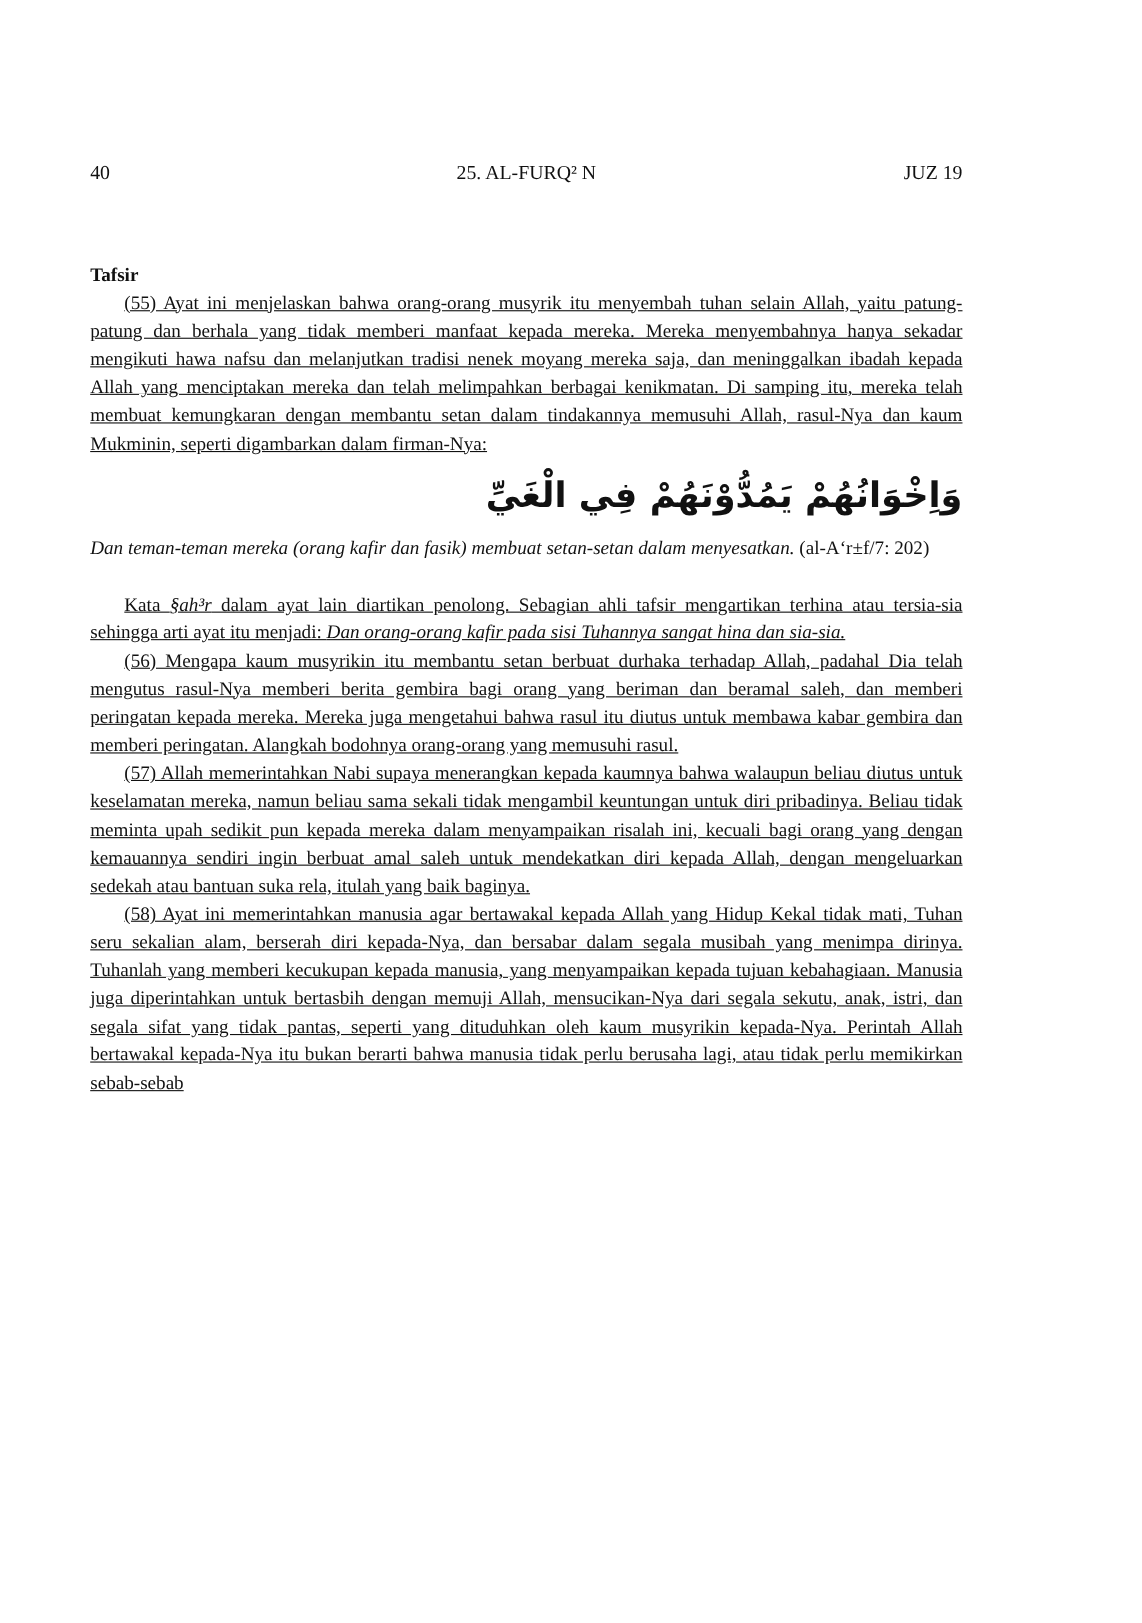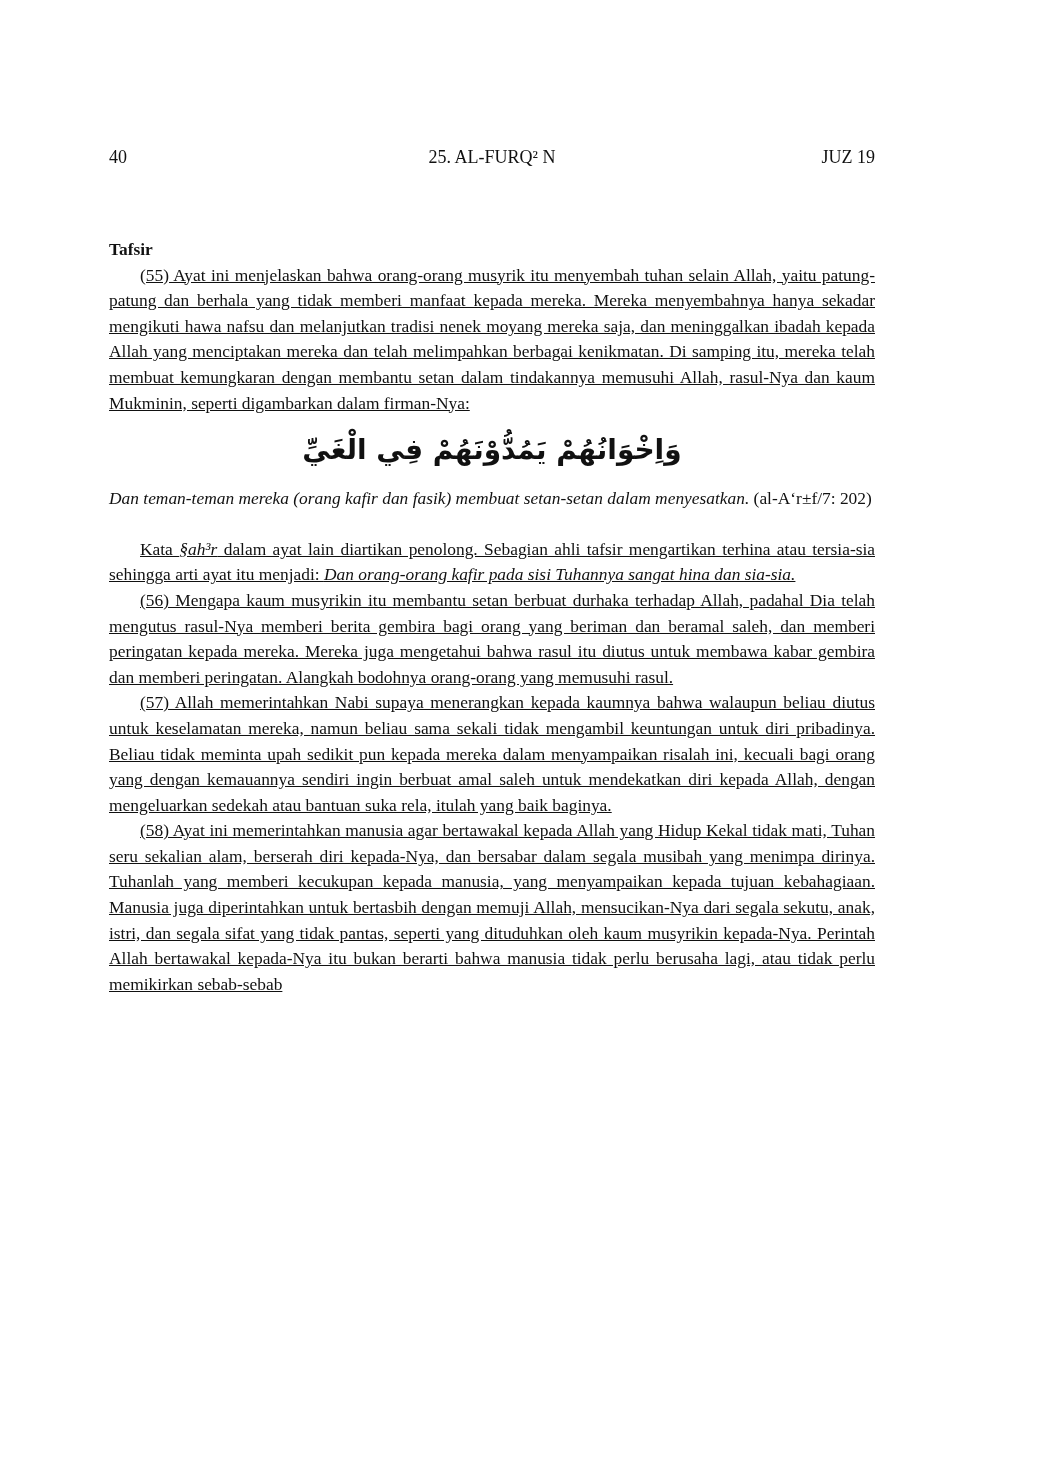--- a/index.html
+++ b/index.html
@@ -6,21 +6,21 @@
     margin: 0;
     padding: 0;
     background: #ffffff;
   }
   .page {
     width: 1038px;
     height: 1475px;
     margin: 0 auto;
     background: #ffffff;
     box-sizing: border-box;
-    padding: 146px 163px 0 109px;
+    padding: 146px 163px 0 82px;
     font-family: "Liberation Serif", serif;
     color: #111111;
     font-size: 17.4px;
     line-height: 25.6px;
     overflow: hidden;
   }
   .page-header {
     display: grid;
     grid-template-columns: 1fr auto 1fr;
     align-items: baseline;
@@ -37,25 +37,24 @@
     text-justify: inter-word;
   }
   .content p.indent { text-indent: 31px; text-decoration: underline; }
   .content p.space-before { margin-top: 25px; }
   .content p.heading {
     font-weight: bold;
     text-align: left;
     margin-top: 25px;
   }
   .content p.arabic {
-    text-align: center;
     text-indent: 0;
     direction: rtl;
     font-family: "DejaVu Sans", sans-serif;
-    font-size: 28px;
+    font-size: 32px;
     line-height: 44px;
     margin-top: 12px;
     margin-bottom: 14px;
     font-weight: bold;
   }
   .italic { font-style: italic; }
 </style>
 </head>
 <body>
 

